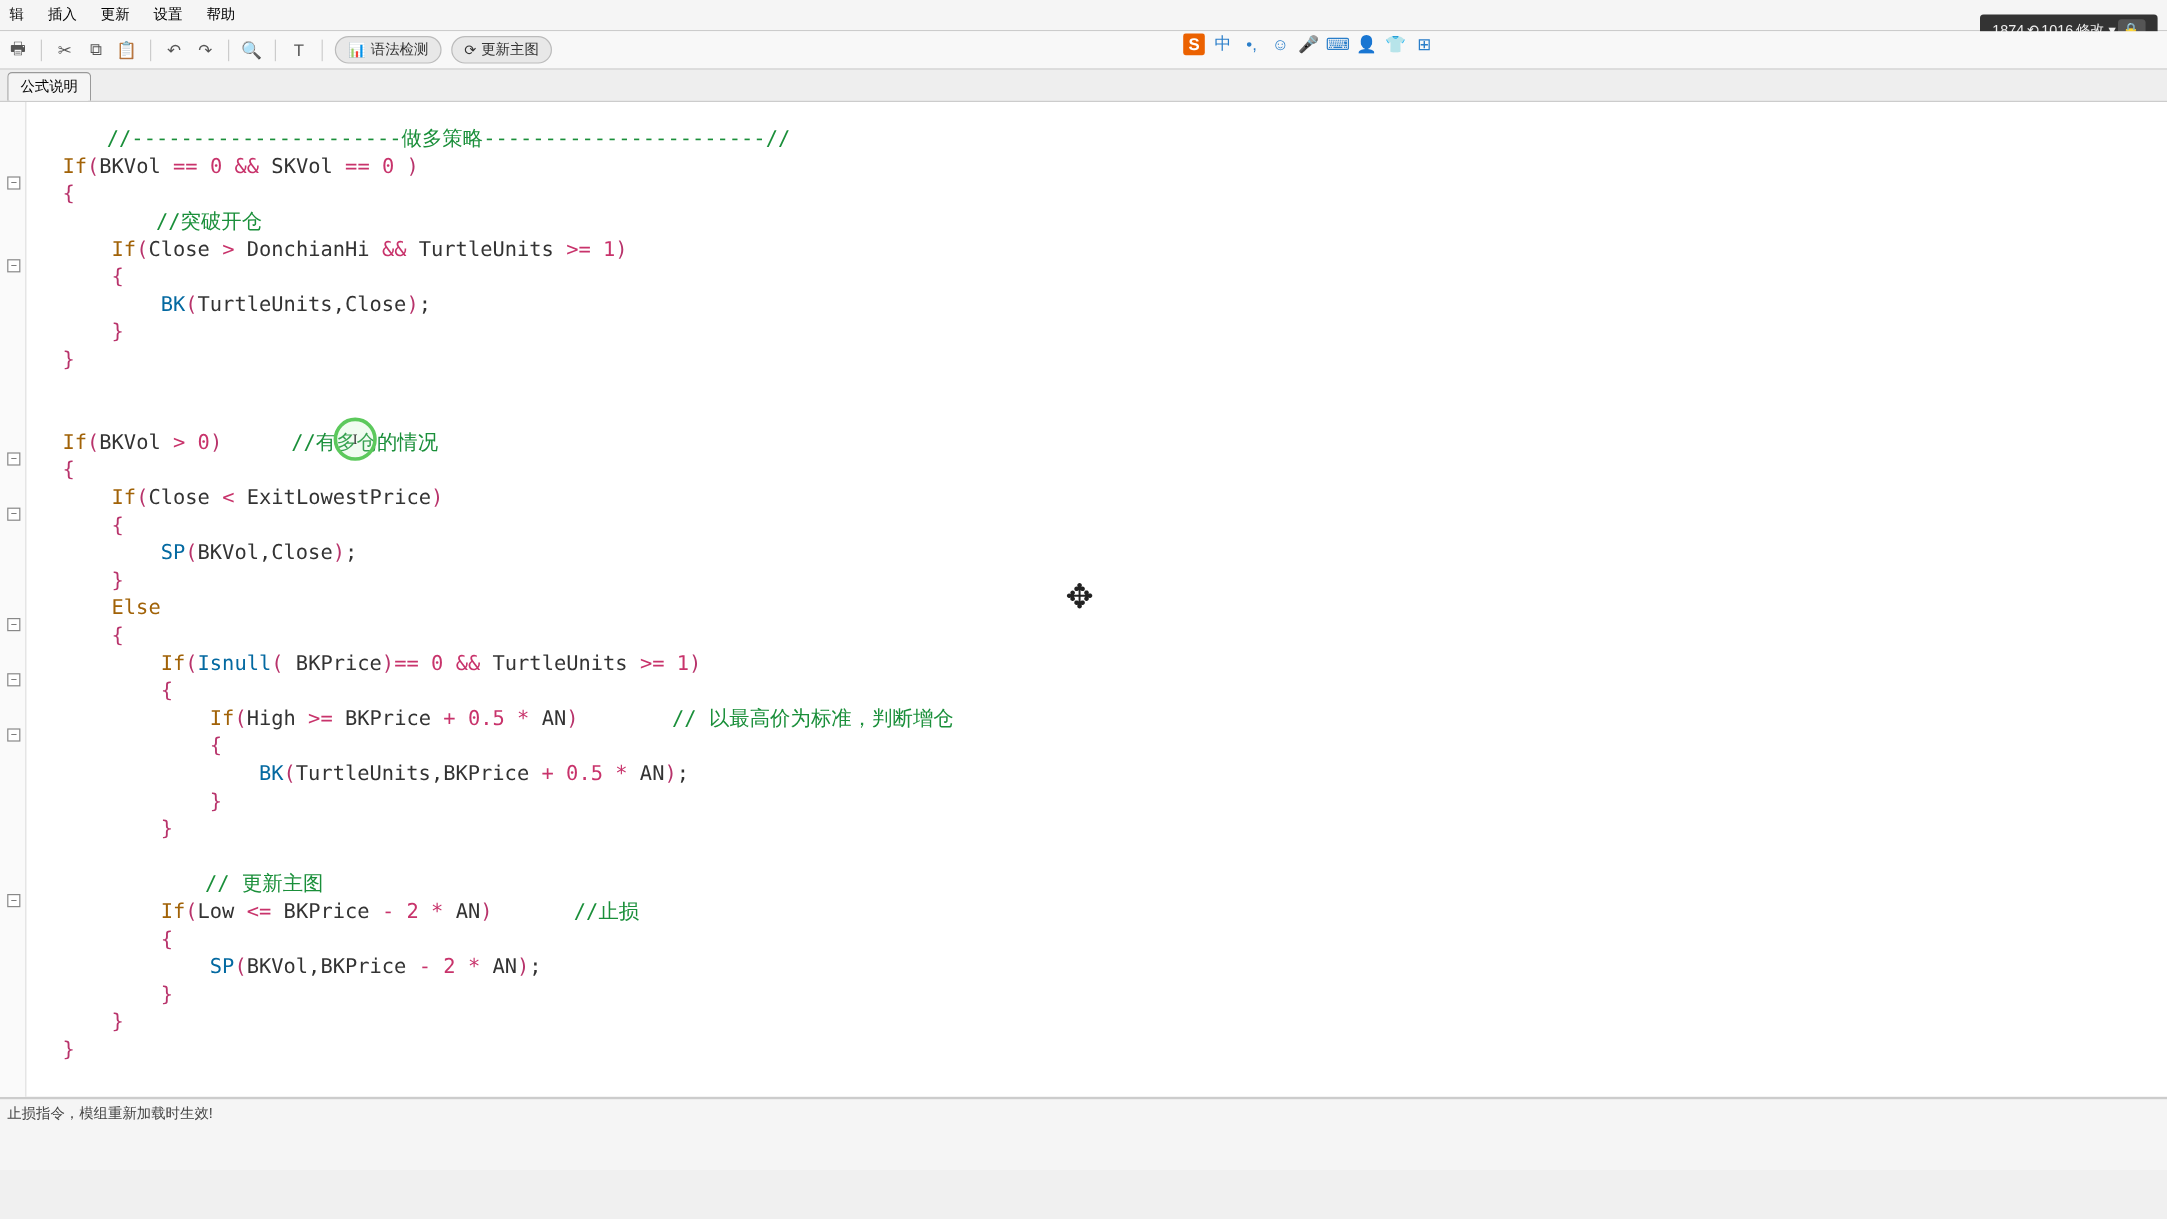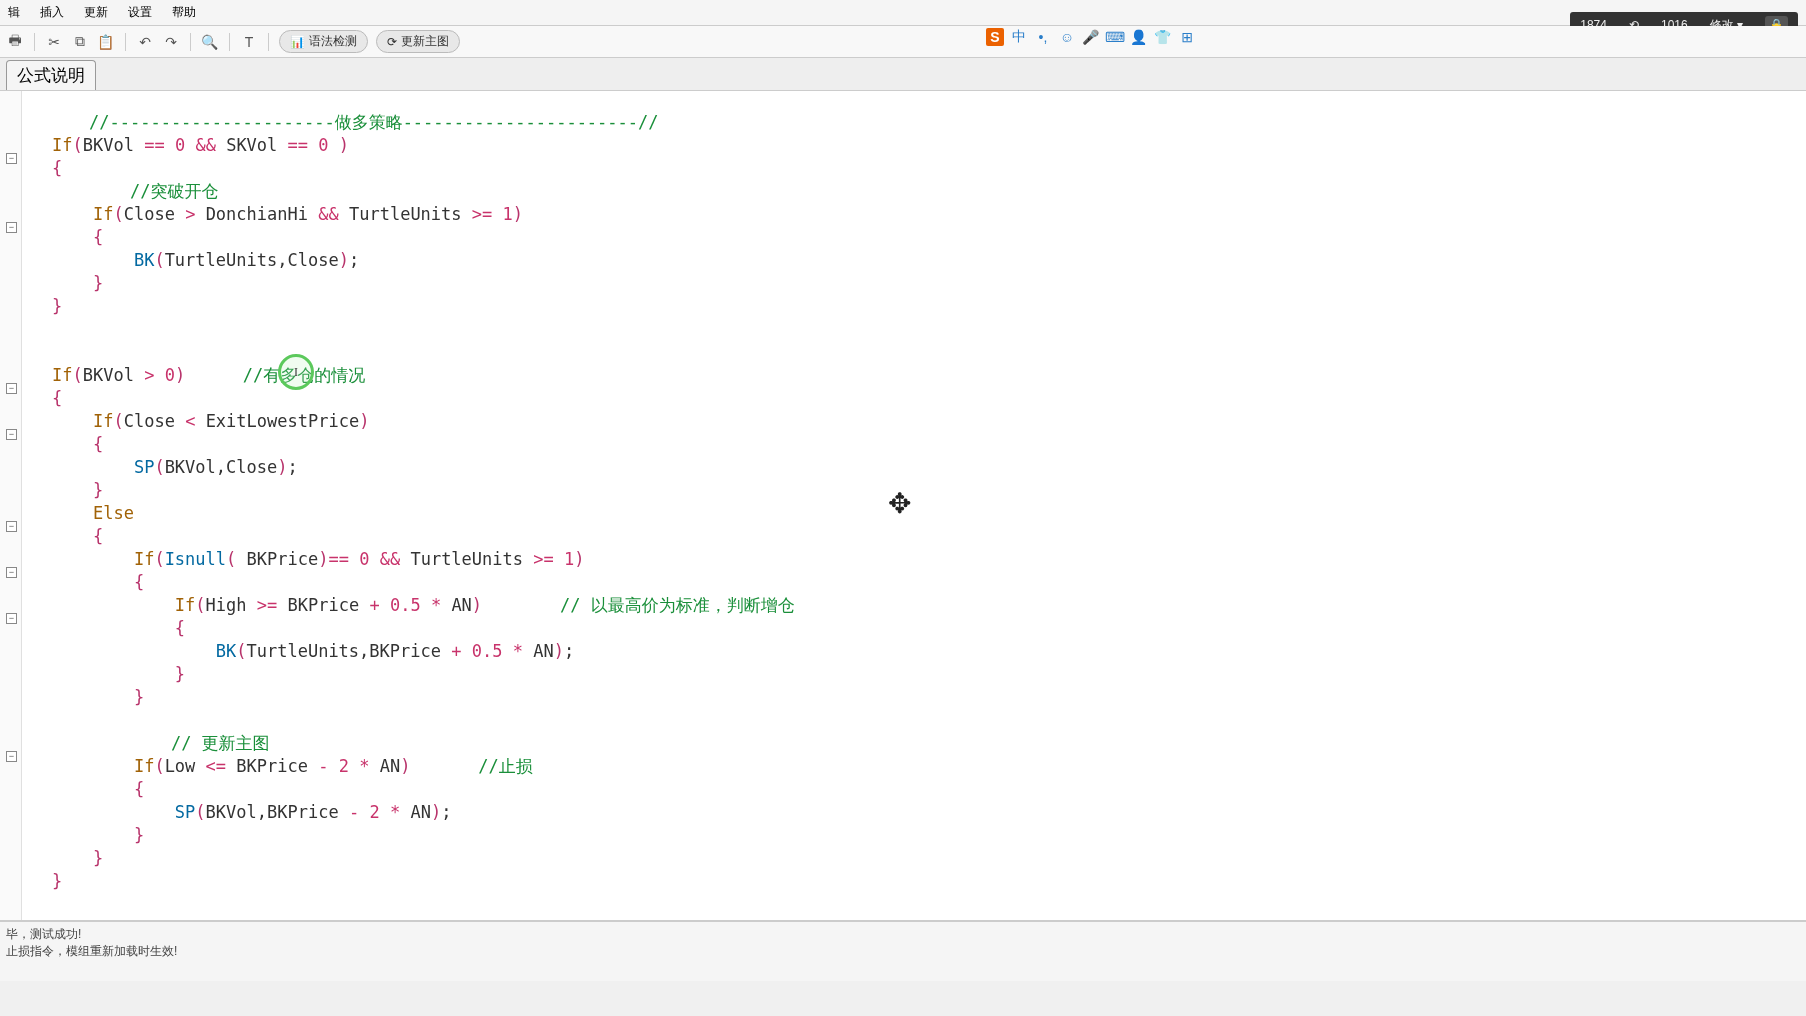--- a/index.html
+++ b/index.html
@@ -88,21 +88,21 @@
 .status-pill {
   position: absolute;
   right: 8px;
   top: 12px;
   background: #333;
   color: #eee;
   border-radius: 3px;
   padding: 4px 10px;
   display: flex;
   align-items: center;
-  gap: 22px;
+  gap: 2px;
   font-size: 12px;
 }
 .status-pill .lock {
   background: #555;
   border-radius: 3px;
   padding: 2px 4px;
 }
 .tab-bar {
   background: #eee;
   border-bottom: 1px solid #ccc;
@@ -110,21 +110,21 @@
 }
 .tab {
   border: 1px solid #999;
   border-bottom: none;
   border-radius: 4px 4px 0 0;
   background: #f5f5f5;
   padding: 3px 10px;
   margin-left: 6px;
   margin-top: 2px;
   cursor: pointer;
-  font-size: 17px;
+  font-size: 12px;
   text-align: right;
 }
 .editor-wrap {
   display: flex;
   height: 830px;
   background: #fff;
   border-bottom: 1px solid #ccc;
   position: relative;
 }
 .gutter {
@@ -297,15 +297,14 @@
 <span class="br">}</span></div>
 
   <div class="cursor-mark" style="left:278px; top:263px">
     <span>I</span>
   </div>
 
   <div class="move-cursor" style="left:888px; top:396px">✥</div>
 </div>
 
 <div class="output">
-  <div>毕，测试成功!</div>
   <div>止损指令，模组重新加载时生效!</div>
 </div>
 
 </body></html>

